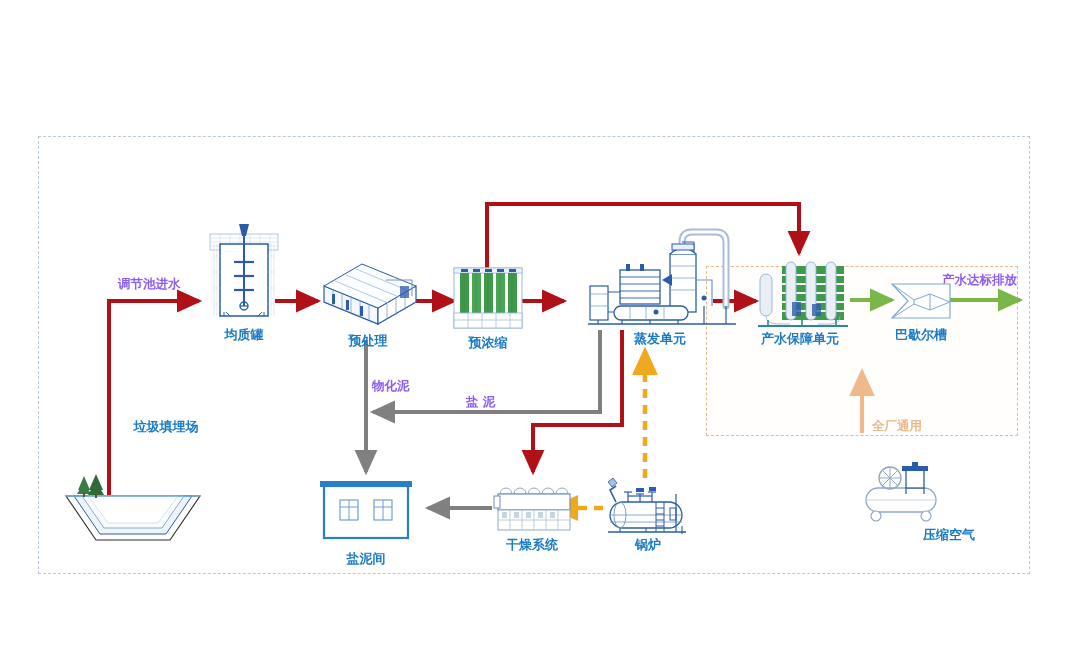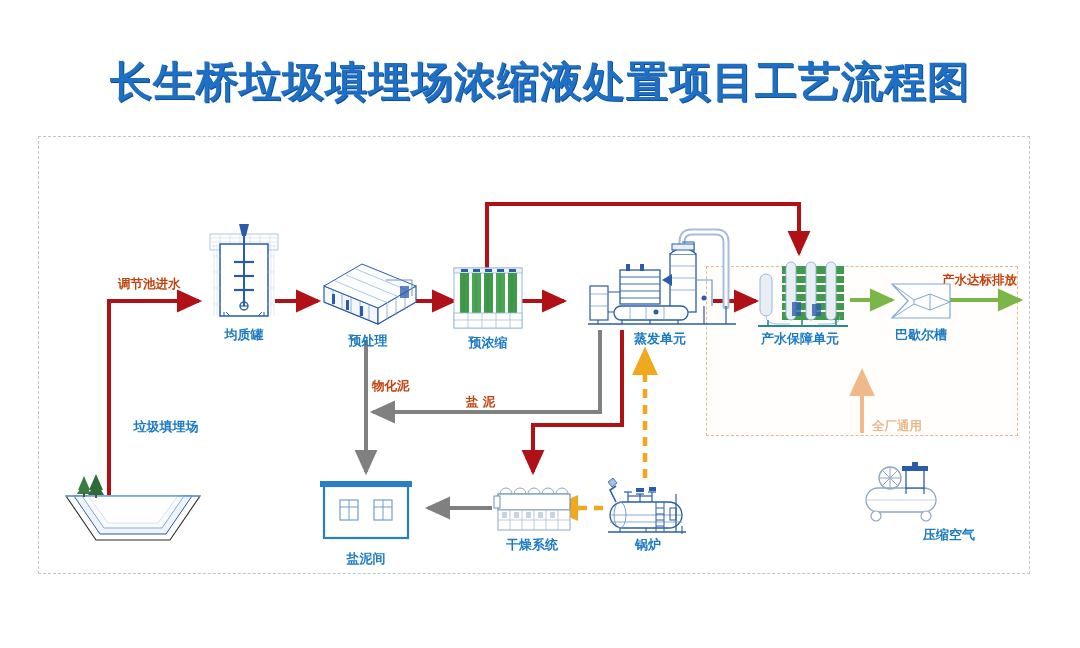--- a/index.html
+++ b/index.html
@@ -15,32 +15,31 @@
   .frame{position:absolute;left:8px;top:136px;width:992px;height:438px;
          border:1px dashed #b9c7d6;box-sizing:border-box;}
 
   .util-box{position:absolute;left:676px;top:266px;width:312px;height:170px;
             border:1px dashed #e8b98a;box-sizing:border-box;background:rgba(255,252,248,.4);}
 
   .node{position:absolute;}
   .cap{position:absolute;width:140px;left:50%;margin-left:-70px;text-align:center;
        font-size:13px;font-weight:bold;color:#1a7ac4;white-space:nowrap;
        font-family:"DejaVu Sans","Liberation Sans",sans-serif;}
-  .flowlabel{position:absolute;font-size:12.5px;font-weight:bold;color:#c2410c;white-space:nowrap;
+  .flowlabel{position:absolute;font-size:12.5px;font-weight:bold;color:#8b5cf6;white-space:nowrap;
        font-family:"DejaVu Sans","Liberation Sans",sans-serif;}
   .flowlabel.muted{color:#e8b98a;}
   svg{overflow:visible;display:block;}
 </style>
 </head>
 <body>
 
 <div id="page">
   <div id="canvas">
 
-    <div class="title">长生桥垃圾填埋场浓缩液处置项目工艺流程图</div>
 
     <div class="frame"></div>
     <div class="util-box"></div>
 
     <svg style="position:absolute;left:0;top:0;width:1020px;height:648px;">
       <defs>
         <marker id="ar-red" markerWidth="7" markerHeight="7" refX="5.6" refY="3.2" orient="auto">
           <path d="M0,0.3 L6.4,3.2 L0,6.1 Z" fill="#b01116"></path>
         </marker>
         <marker id="ar-gray" markerWidth="7" markerHeight="7" refX="5.6" refY="3.2" orient="auto">

